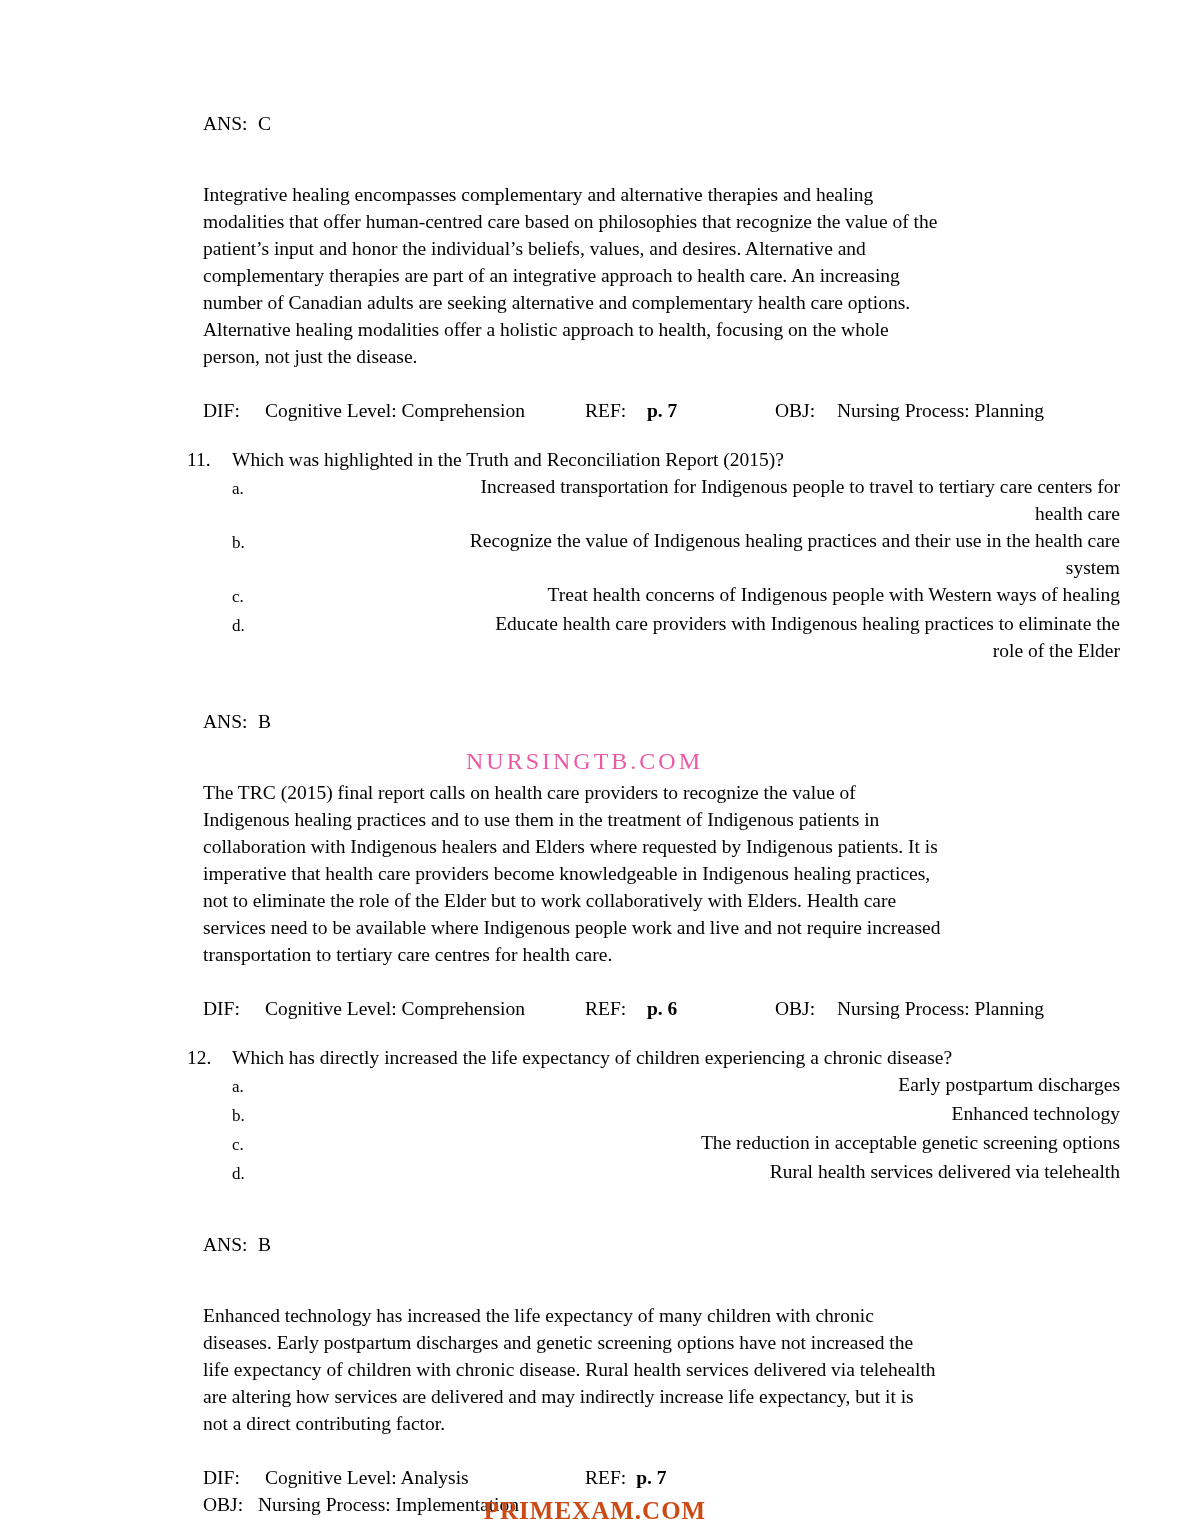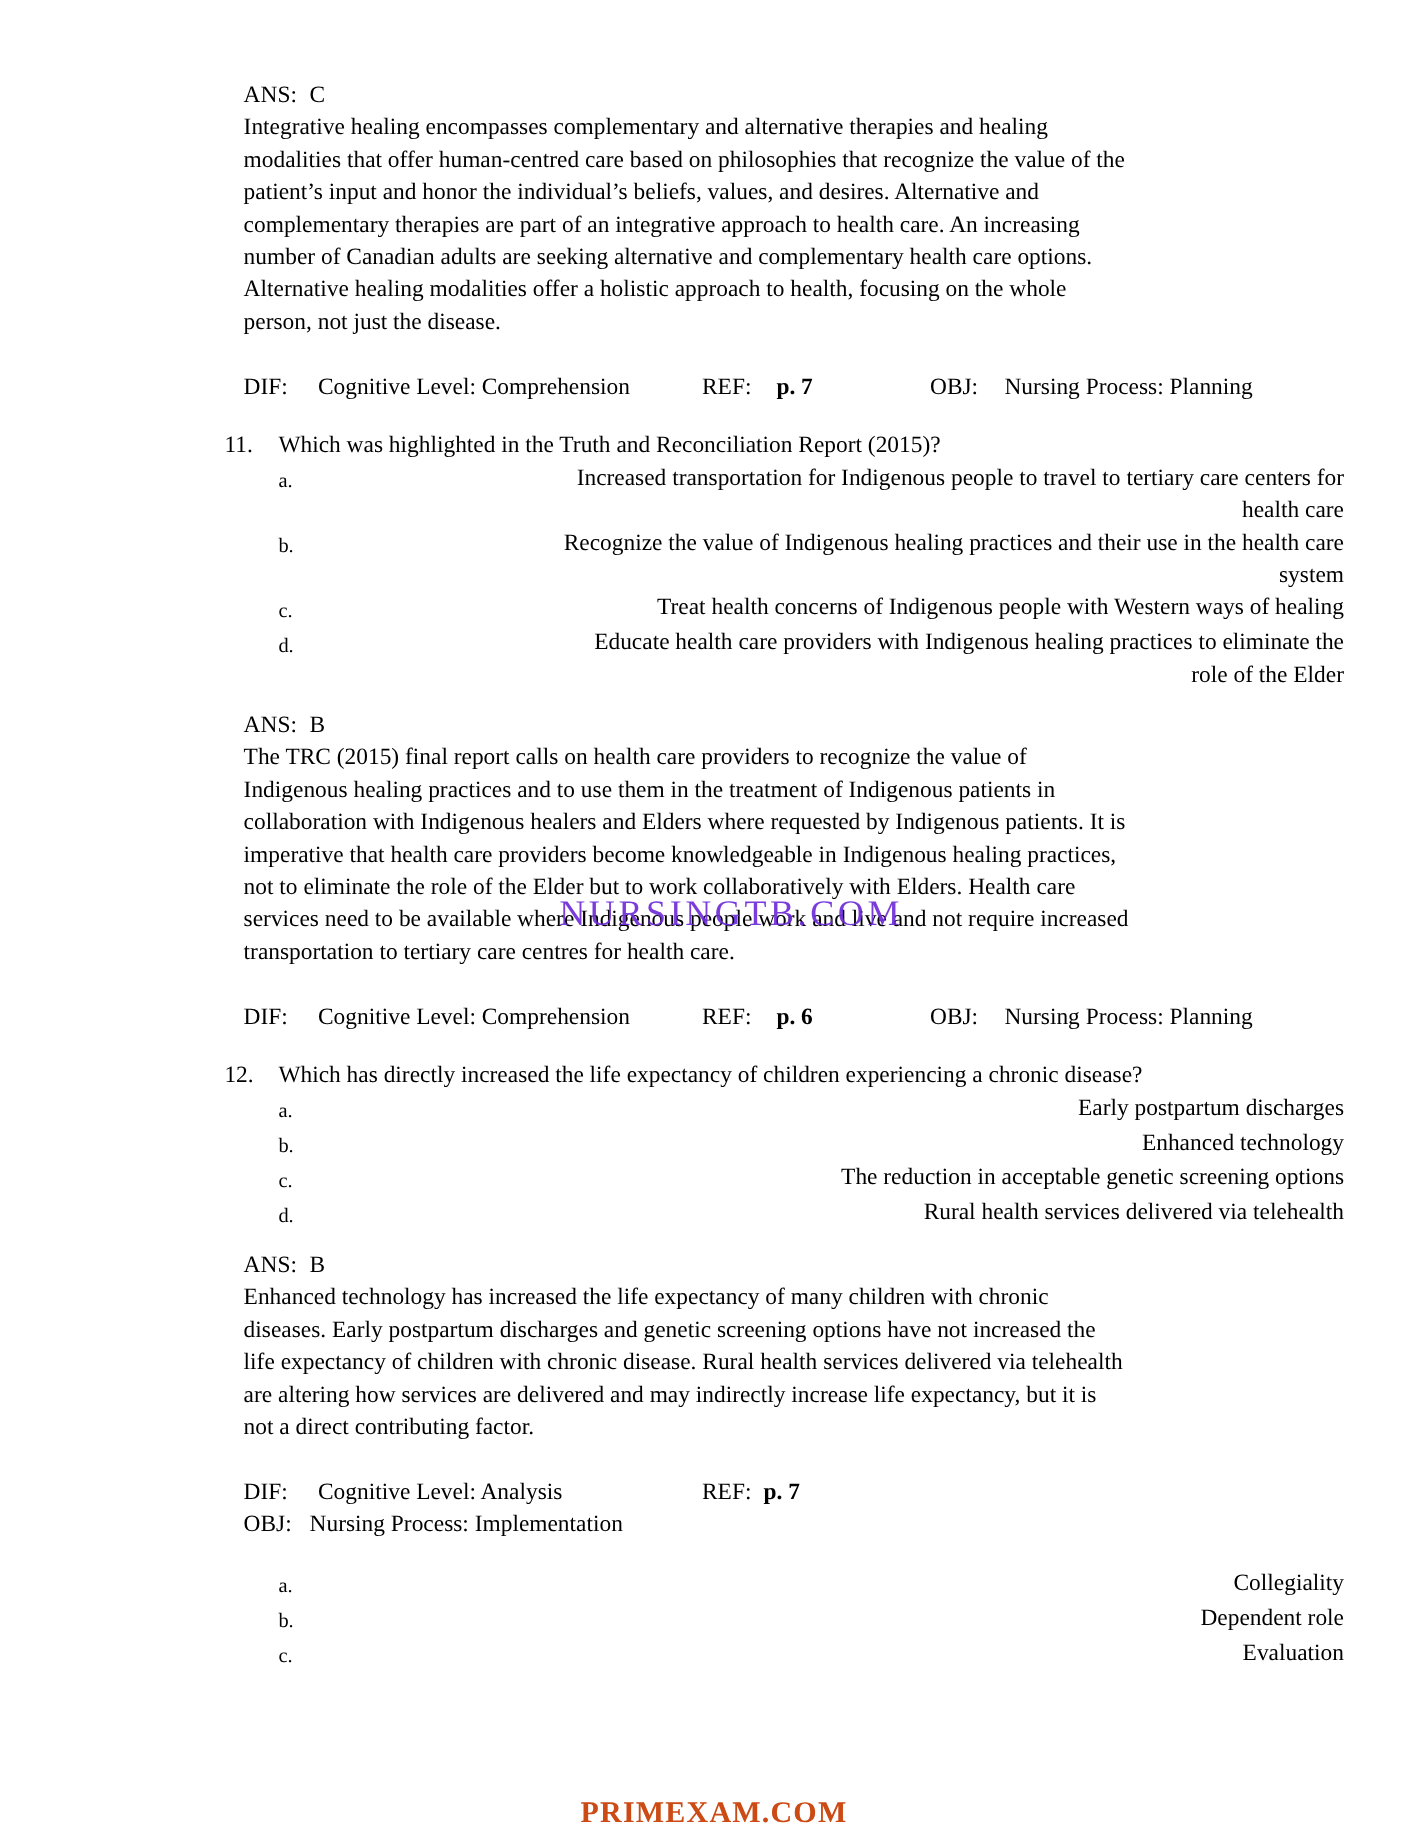--- a/index.html
+++ b/index.html
@@ -3,21 +3,21 @@
 <meta charset="utf-8">
 <style>
   * { margin:0; padding:0; box-sizing:border-box; }
   html, body { background:#ffffff; }
   body {
     width:1190px; height:1540px; position:relative; overflow:hidden;
     font-family:"Liberation Serif","DejaVu Serif",serif;
     font-size:19.5px; line-height:27px; color:#000;
   }
   .page { padding:66px 70px 0 155px; position:relative; }
-  .indent { margin-left:48px; }
+  .indent { margin-left:48px;margin-top:44px; }
 
   .ans-line { display:flex; }
   .ans-label { width:55px; }
 
   .rationale { white-space:pre-line; max-width:917px; }
 
   .meta-row { display:flex; margin-top:27px; }
   .meta-label { width:62px; }
   .meta-label-sm { width:55px; }
   .meta-dif { width:320px; }
@@ -31,22 +31,22 @@
 
   .options { margin-left:48px; list-style:none; }
   .option { display:flex; }
   .opt-letter { width:33px; font-size:17px; padding-top:2px; }
   .opt-text { flex:1; white-space:pre-line;text-align:right; }
 
   .answer { margin-top:15px; }
 
   .watermark {
     position:absolute; left:466px; top:748px;
-    font-size:30px; letter-spacing:3px;
-    color:#6d28d9; opacity:0.9; pointer-events:none;
+    font-size:24px; letter-spacing:3px;
+    color:#ec4899; opacity:0.9; pointer-events:none;
   }
   .footer {
     position:absolute; left:0; right:0; bottom:16px;
     text-align:center; font-size:25px; font-weight:bold;
     color:#cc4a14; letter-spacing:1px;
   }
 </style>
 </head>
 <body>
 

